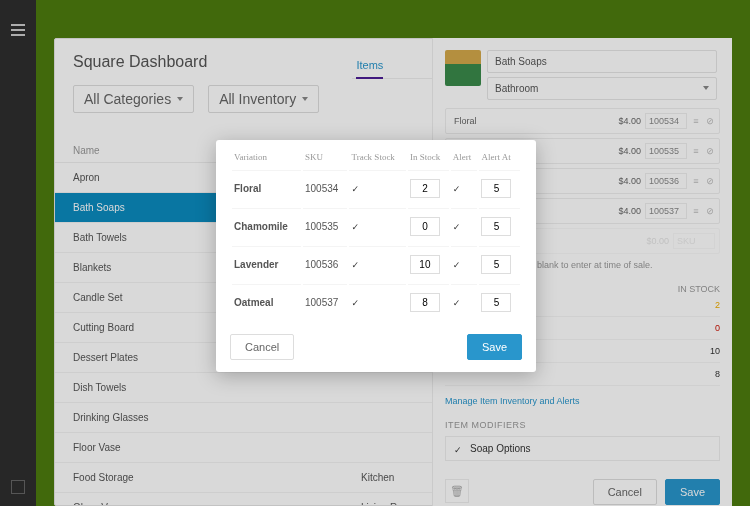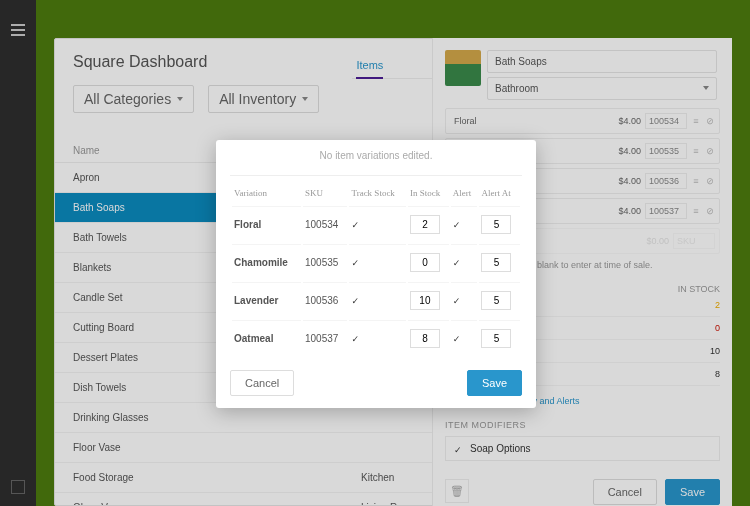--- a/index.html
+++ b/index.html
@@ -233,21 +233,20 @@
         <div style="flex:1"></div>
         <button class="btn">Cancel</button>
         <button class="btn primary">Save</button>
       </div>
     </div>
   </div>
 </div>
 
 <div class="overlay"></div>
 <div class="modal">
-  <div class="modal-sub">No item variations edited.</div>
   <table class="modal-table">
     <thead>
         <tr>
       <th>Variation</th>
       <th>SKU</th>
       <th>Track Stock</th>
       <th>In Stock</th>
       <th>Alert</th>
       <th>Alert At</th>
     </tr>

